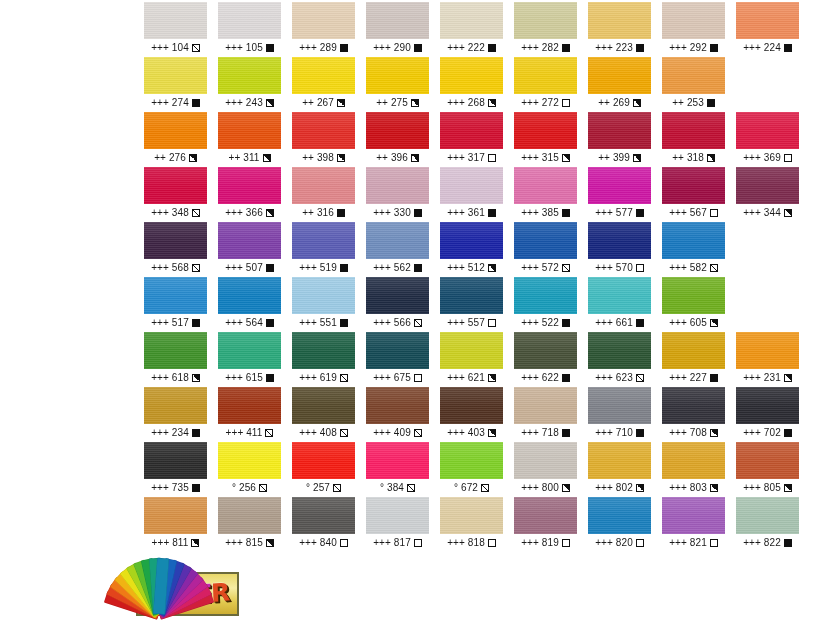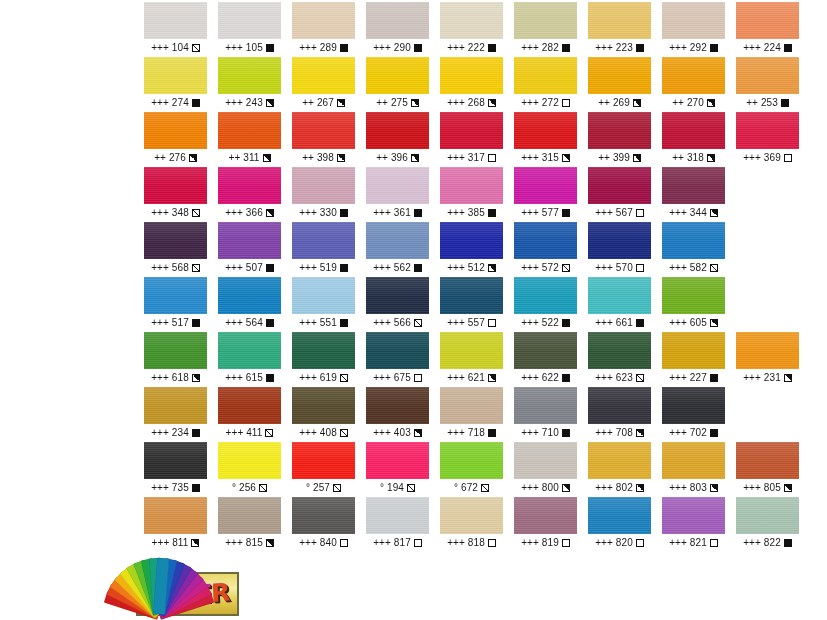--- a/index.html
+++ b/index.html
@@ -298,27 +298,20 @@
           </div>
         </div>
         <div class="swatch-cell">
           <div class="swatch-chip glossy" style="background: rgb(240, 167, 0);"></div>
           <div class="swatch-label">
             <span class="label-text">++ 269</span>
             <span class="opac half"></span>
           </div>
         </div>
         <div class="swatch-cell">
-          <div class="swatch-chip glossy" style="background: rgb(238, 156, 8);"></div>
-          <div class="swatch-label">
-            <span class="label-text">++ 270</span>
-            <span class="opac half"></span>
-          </div>
-        </div>
-        <div class="swatch-cell">
           <div class="swatch-chip glossy" style="background: rgb(235, 153, 63);"></div>
           <div class="swatch-label">
             <span class="label-text">++ 253</span>
             <span class="opac full"></span>
           </div>
         </div>
       </div>
       <div class="swatch-row">
         <div class="swatch-cell">
           <div class="swatch-chip glossy" style="background: rgb(240, 128, 0);"></div>
@@ -393,20 +386,27 @@
           </div>
         </div>
         <div class="swatch-cell">
           <div class="swatch-chip glossy" style="background: rgb(216, 13, 116);"></div>
           <div class="swatch-label">
             <span class="label-text">+++ 366</span>
             <span class="opac half"></span>
           </div>
         </div>
         <div class="swatch-cell">
+          <div class="swatch-chip glossy" style="background: rgb(224, 134, 138);"></div>
+          <div class="swatch-label">
+            <span class="label-text">++ 316</span>
+            <span class="opac full"></span>
+          </div>
+        </div>
+        <div class="swatch-cell">
           <div class="swatch-chip glossy" style="background: rgb(207, 163, 179);"></div>
           <div class="swatch-label">
             <span class="label-text">+++ 330</span>
             <span class="opac full"></span>
           </div>
         </div>
         <div class="swatch-cell">
           <div class="swatch-chip glossy" style="background: rgb(216, 193, 211);"></div>
           <div class="swatch-label">
             <span class="label-text">+++ 361</span>
@@ -639,20 +639,27 @@
           </div>
         </div>
         <div class="swatch-cell">
           <div class="swatch-chip glossy" style="background: rgb(85, 73, 42);"></div>
           <div class="swatch-label">
             <span class="label-text">+++ 408</span>
             <span class="opac diag"></span>
           </div>
         </div>
         <div class="swatch-cell">
+          <div class="swatch-chip glossy" style="background: rgb(123, 67, 42);"></div>
+          <div class="swatch-label">
+            <span class="label-text">+++ 409</span>
+            <span class="opac diag"></span>
+          </div>
+        </div>
+        <div class="swatch-cell">
           <div class="swatch-chip glossy" style="background: rgb(81, 49, 33);"></div>
           <div class="swatch-label">
             <span class="label-text">+++ 403</span>
             <span class="opac half"></span>
           </div>
         </div>
         <div class="swatch-cell">
           <div class="swatch-chip glossy" style="background: rgb(200, 176, 150);"></div>
           <div class="swatch-label">
             <span class="label-text">+++ 718</span>
@@ -699,21 +706,21 @@
         <div class="swatch-cell">
           <div class="swatch-chip glossy" style="background: rgb(245, 28, 18);"></div>
           <div class="swatch-label">
             <span class="label-text">° 257</span>
             <span class="opac diag"></span>
           </div>
         </div>
         <div class="swatch-cell">
           <div class="swatch-chip glossy" style="background: rgb(250, 31, 101);"></div>
           <div class="swatch-label">
-            <span class="label-text">° 194</span>
+            <span class="label-text">° 384</span>
             <span class="opac diag"></span>
           </div>
         </div>
         <div class="swatch-cell">
           <div class="swatch-chip glossy" style="background: rgb(127, 208, 39);"></div>
           <div class="swatch-label">
             <span class="label-text">° 672</span>
             <span class="opac diag"></span>
           </div>
         </div>

